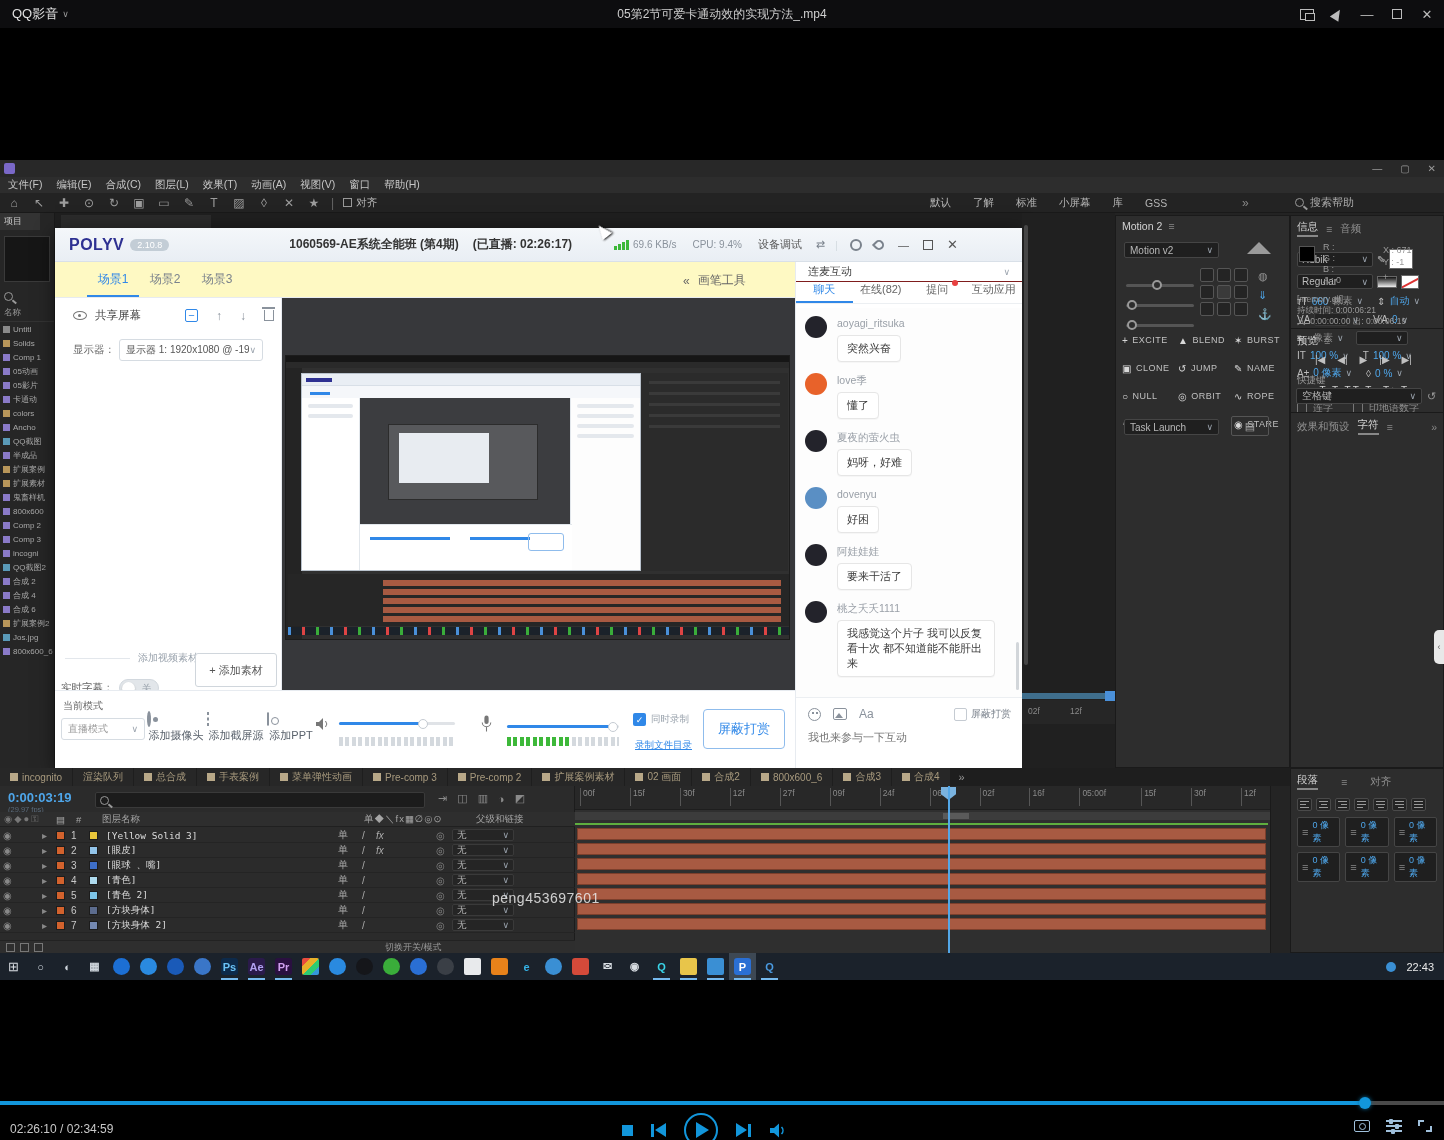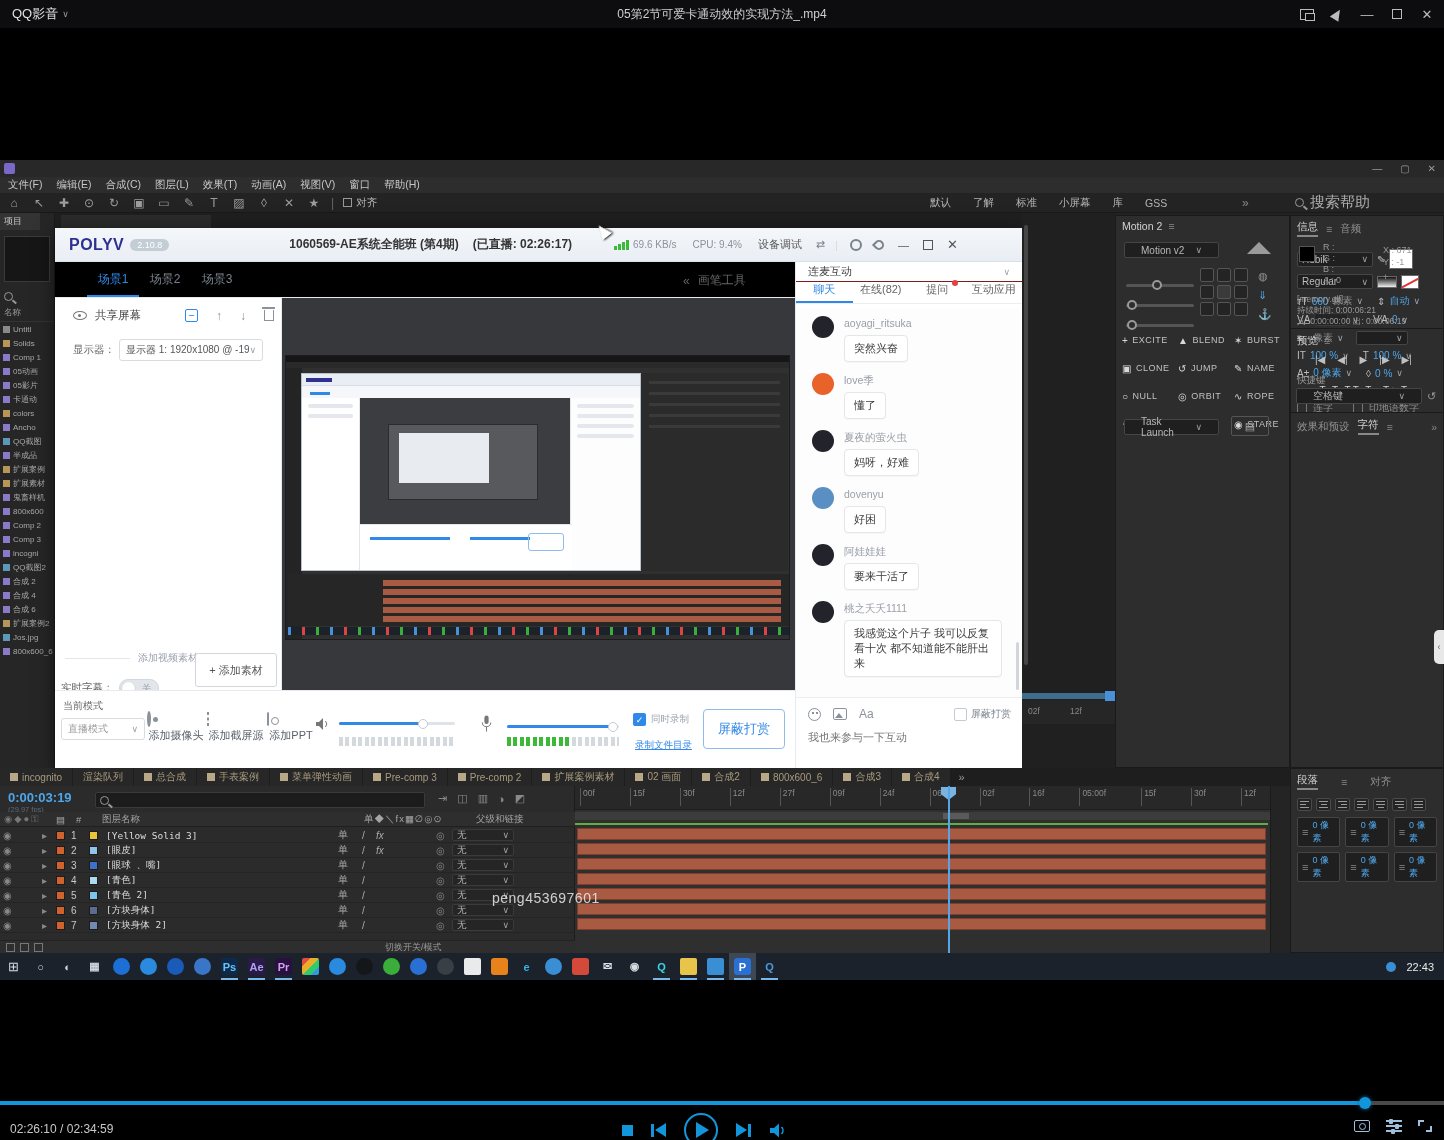--- a/index.html
+++ b/index.html
@@ -38,21 +38,21 @@
 .proj-chip{width:7px;height:7px;flex:0 0 auto}
 
 
 .polyv{left:55px;top:68px;width:967px;height:540px;background:#fff;box-shadow:0 4px 18px rgba(0,0,0,.55);font-size:11px;color:#444}
 .pv-head{position:absolute;left:0;top:0;width:100%;height:34px;background:linear-gradient(#f4f7fa,#e9eef4);border-bottom:1px solid #d9e0e8;display:flex;align-items:center}
 .pv-logo{font-weight:bold;font-size:16px;color:#2e3192;letter-spacing:.5px;margin-left:14px}
 .pv-ver{background:#c3cdd6;color:#fff;font-size:9px;border-radius:8px;padding:1px 7px;margin-left:6px}
 .pv-title{font-weight:bold;color:#333;font-size:12px}
 .sigbar{display:inline-flex;align-items:flex-end;gap:1px;margin:0 4px}
 .sigbar i{width:3px;background:#3db839;display:block}
-.pv-row2{position:absolute;left:0;top:34px;width:740px;height:36px;background:#000000;border-bottom:1px solid #e7ebf0;display:flex;align-items:flex-end}
+.pv-row2{position:absolute;left:0;top:34px;width:740px;height:36px;background:#fef9c3;border-bottom:1px solid #e7ebf0;display:flex;align-items:flex-end}
 .scene{width:52px;text-align:center;padding-bottom:9px;color:#7a828c;font-size:12px;cursor:pointer}
 .scene.on{color:#3088e8;border-bottom:2px solid #3088e8;padding-bottom:7px}
 .pv-side{position:absolute;left:0;top:70px;width:227px;height:392px;background:#fff;border-right:1px solid #e7ebf0}
 .eye{width:14px;height:9px;border:1.5px solid #777;border-radius:50%;position:relative;display:inline-block}
 .eye::after{content:"";position:absolute;left:4px;top:2px;width:3px;height:3px;border-radius:50%;background:#777}
 .side-ico{color:#8a929c;font-size:12px;margin-left:10px}
 .minus-box{width:13px;height:13px;border:1px solid #3088e8;border-radius:2px;color:#3088e8;font-size:11px;line-height:11px;text-align:center;display:inline-block}
 .trash{width:10px;height:11px;border:1.5px solid #8a929c;border-top:none;position:relative;display:inline-block;margin-left:10px}
 .trash::before{content:"";position:absolute;left:-3px;top:-3px;width:13px;height:1.5px;background:#8a929c}
 .pv-select{border:1px solid #d6dce2;border-radius:3px;background:#fff;color:#555;font-size:10px;display:flex;align-items:center;padding:0 6px;justify-content:space-between}
@@ -101,37 +101,37 @@
 .mini-tl .lbar{position:absolute;left:95px;height:6px;background:#a85a42}
 .mini-task{position:absolute;left:2px;top:271px;width:501px;height:8px;background:#1b222a;
   background-image:repeating-linear-gradient(90deg,#4a90d9 0 3px,transparent 3px 14px,#d44 14px 17px,transparent 17px 28px,#3aad3a 28px 31px,transparent 31px 42px)}
 
 
 .pv-chat{position:absolute;left:740px;top:34px;width:227px;height:506px;background:#fff;border-left:1px solid #e7ebf0}
 .chat-tabs{display:flex;gap:0;border-bottom:1px solid #eceff2;height:22px;align-items:flex-end}
 .ctab{flex:1;text-align:center;font-size:11px;color:#666;padding-bottom:6px;position:relative;cursor:pointer}
 .ctab.on{color:#3088e8;border-bottom:2px solid #3088e8;padding-bottom:4px}
 .reddot{position:absolute;top:-2px;right:8px;width:6px;height:6px;border-radius:50%;background:#e84040}
-.msgs{position:absolute;left:0;top:46px;width:227px;height:389px;overflow:hidden;background:#fdfdfd;padding:8px 0 0 16px}
+.msgs{position:absolute;left:0;top:46px;width:227px;height:389px;overflow:hidden;background:#fdfdfd;padding:8px 0 0 9px}
 .msg{position:relative;padding-left:32px;margin-bottom:11px}
 .avatar{position:absolute;left:0;top:0;width:22px;height:22px;border-radius:50%}
 .uname{font-size:10.5px;color:#9aa0a8;line-height:14px}
 .bubble{display:inline-block;background:#fff;border:1px solid #e6e6e6;border-radius:4px;padding:5px 9px;font-size:11px;color:#3a3a3a;max-width:158px;margin-top:5px;box-shadow:0 1px 1px rgba(0,0,0,.03)}
 .chat-input{position:absolute;left:0;top:435px;width:227px;height:105px;border-top:1px solid #eceff2;background:#fff}
 .emoji-ico{width:13px;height:13px;border:1.3px solid #8a929c;border-radius:50%;position:relative;display:inline-block}
 .emoji-ico::after{content:"";position:absolute;left:2.5px;top:3px;width:2px;height:2px;background:#8a929c;box-shadow:4px 0 #8a929c}
 .img-ico{width:14px;height:12px;border:1.3px solid #8a929c;border-radius:2px;position:relative;display:inline-block}
 .img-ico::after{content:"";position:absolute;left:1px;top:4px;width:0;height:0;border-left:4px solid transparent;border-right:4px solid transparent;border-bottom:5px solid #8a929c}
 .scrollhint{position:absolute;right:3px;top:380px;width:3px;height:48px;border-radius:2px;background:#d2d6da}
 
 
 .panel{background:#2d2d2d;border:1px solid #1a1a1a}
 .phead{color:#d2d2d2;font-size:10.5px;padding:4px 6px}
 .pgray{color:#8f8f8f}
-.dark-select{background:#1f1f1f;border:1px solid #454545;border-radius:2px;color:#b8b8b8;font-size:10px;display:flex;align-items:center;justify-content:space-between;padding:0 16px}
+.dark-select{background:#1f1f1f;border:1px solid #454545;border-radius:2px;color:#b8b8b8;font-size:10px;display:flex;align-items:center;justify-content:space-between;padding:0 5px}
 .slider-d{height:3px;background:#555;border-radius:2px;position:relative}
 .slider-d .kn{position:absolute;top:-4px;width:10px;height:10px;border-radius:50%;background:#2d2d2d;border:2px solid #999}
 .agrid{display:grid;grid-template-columns:repeat(3,14px);grid-auto-rows:14px;gap:3px}
 .agrid span{background:#242424;border:1px solid #555;border-radius:2px}
 .mbtn{display:flex;align-items:center;gap:4px;color:#c0c0c0;font-size:9px;letter-spacing:.5px;width:56px;height:16px}
 .mbtn .g{color:#d8d8d8;font-size:10px}
 .blue{color:#4ea6ea}
 .charrow{display:flex;align-items:center;gap:4px;color:#bdbdbd;font-size:10px;margin:5px 6px 0}
 .mini-sel{background:#1f1f1f;border:1px solid #454545;border-radius:2px;padding:1px 4px;display:inline-flex;gap:4px;align-items:center}
 .alignbox{width:15px;height:13px;background:#242424;border:1px solid #4a4a4a;border-radius:2px;display:inline-flex;flex-direction:column;justify-content:center;gap:1.5px;padding:0 2px}
@@ -265,21 +265,21 @@
       <span class="abs f" style="left:930px;gap:22px">
 
       <span class="ws-label">默认</span>
           <span class="ws-label">了解</span>
           <span class="ws-label">标准</span>
           <span class="ws-label">小屏幕</span>
           <span class="ws-label">库</span>
           <span class="ws-label">GSS</span>
         </span>
       <span class="abs" style="left:1242px;color:#888">»</span>
-      <span class="abs f" style="left:1295px;gap:6px;font-size:15px;color:#aaa">
+      <span class="abs f" style="left:1295px;gap:6px;font-size:11px;color:#aaa">
         <span class="mag"></span>
         <span>搜索帮助</span>
       </span>
     </div>
 
     <div class="abs proj">
       <div class="proj-tab">项目</div>
       <div class="proj-thumb"></div>
       <div class="f" style="padding:4px;gap:4px;color:#888">
           <span class="mag"></span>

